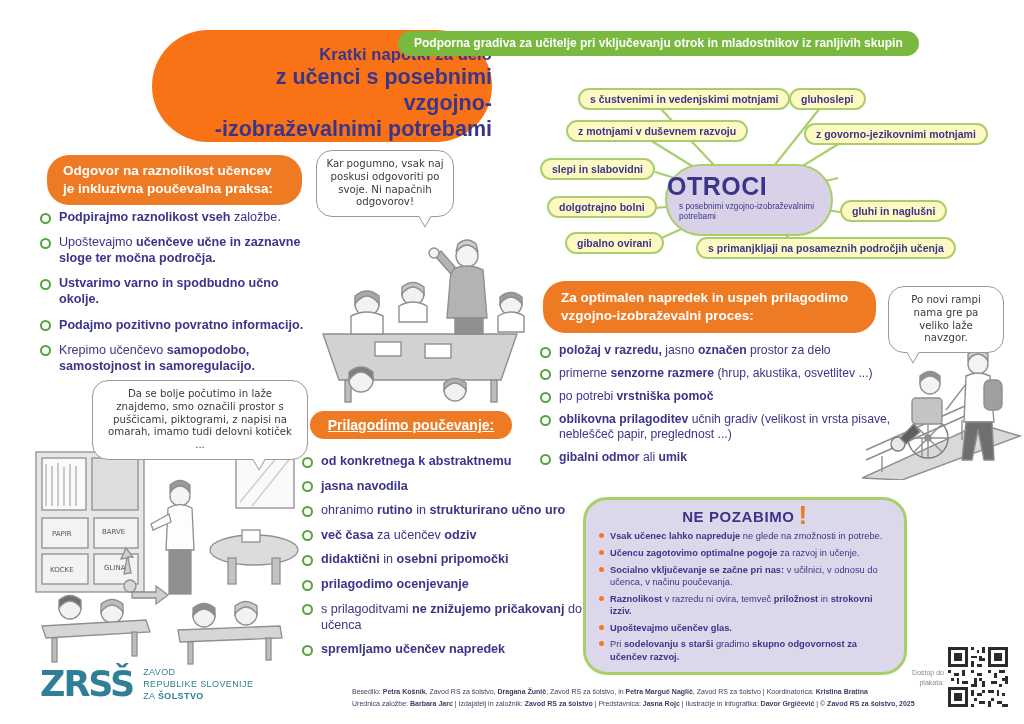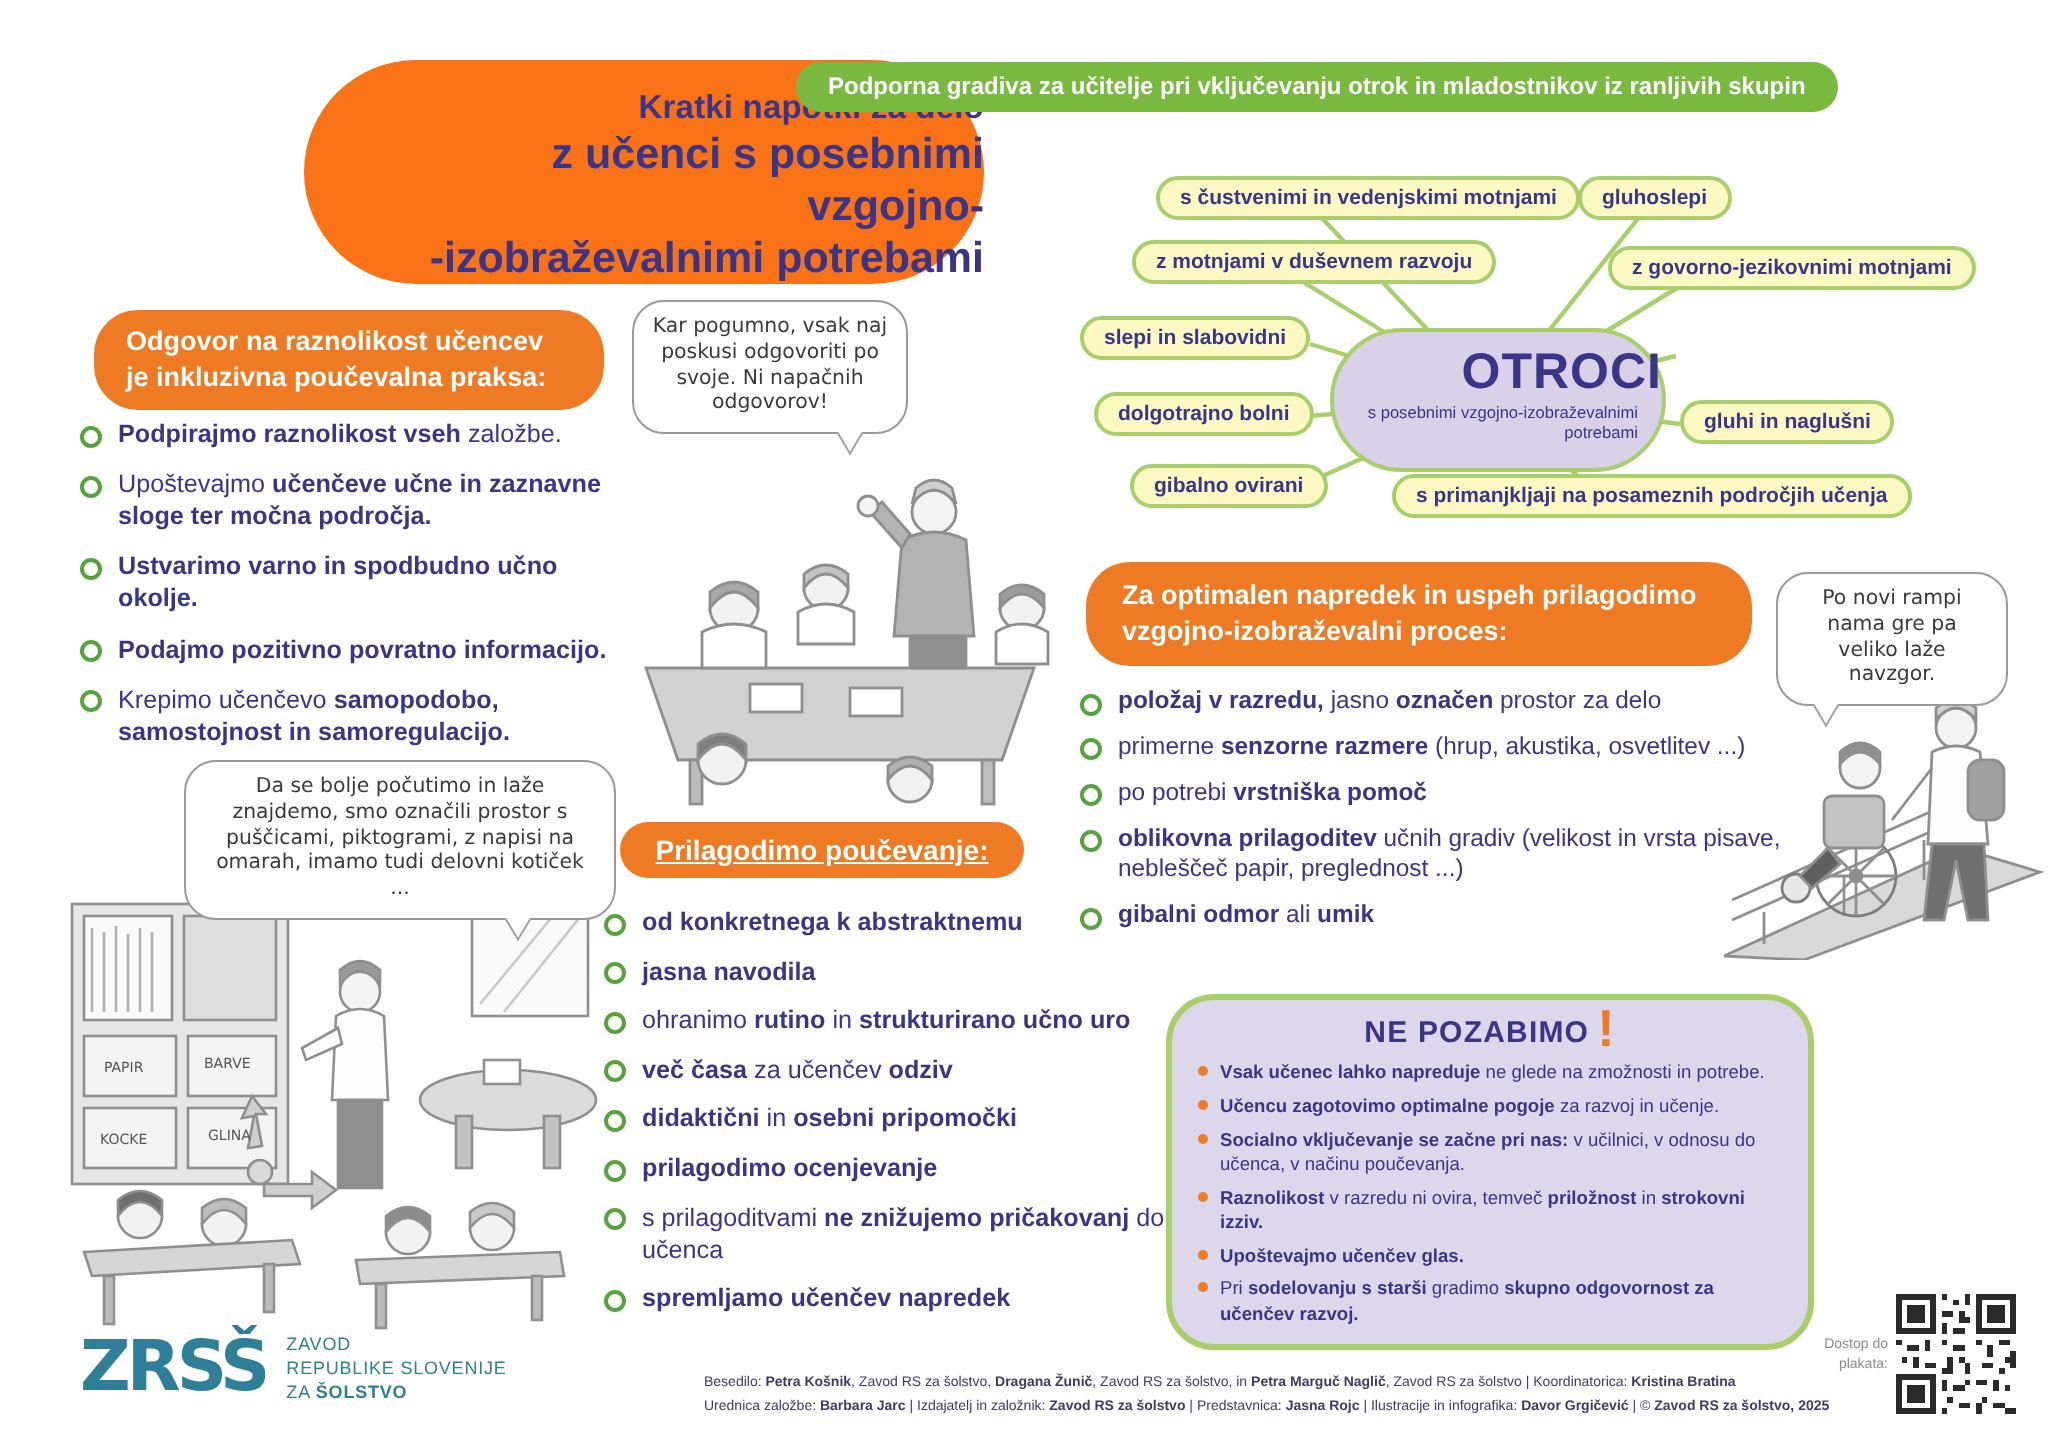--- a/index.html
+++ b/index.html
@@ -11,21 +11,21 @@
   .title-inner{padding:15px 0 0 30px;}
   .title-line1{font-size:16.5px;font-weight:700;letter-spacing:.1px;}
   .title-line2,.title-line3{font-size:21.5px;font-weight:800;line-height:1.22;}
   .banner{position:absolute;left:398px;top:31px;height:25px;line-height:25px;
           background:#79b93f;color:#fff;font-size:12px;font-weight:700;
           padding:0 16px;border-radius:13px;white-space:nowrap;z-index:3;}
   
   .mm-lines{position:absolute;left:530px;top:80px;z-index:1;}
   .mm-center{position:absolute;left:665px;top:164px;width:168px;height:72px;
              background:#d8d1e8;border:2.5px solid #a9cf6b;border-radius:36px;
-             text-align:right;z-index:2;box-sizing:border-box;}
+             text-align:left;z-index:2;box-sizing:border-box;}
   .mm-center-title{font-size:25px;font-weight:800;letter-spacing:.5px;margin-top:6px;}
   .mm-center-sub{font-size:8.3px;line-height:1.25;padding:0 12px;}
   .mm-node{position:absolute;background:#fef9c3;border:2px solid #a9cf6b;border-radius:14px;
            padding:3px 10px;font-size:10.5px;font-weight:700;white-space:nowrap;z-index:2;}
   
   .orange-head{position:absolute;background:#ee7b23;color:#fff;font-weight:700;
                border-radius:22px;box-sizing:border-box;z-index:2;}
   .head-inclusive{left:47px;top:155px;width:255px;font-size:13.5px;line-height:1.32;padding:7px 16px;}
   .head-process{left:543px;top:281px;width:333px;font-size:13.5px;line-height:1.32;padding:8px 18px;}
   .head-teaching{left:310px;top:411px;width:202px;font-size:14px;text-align:center;

